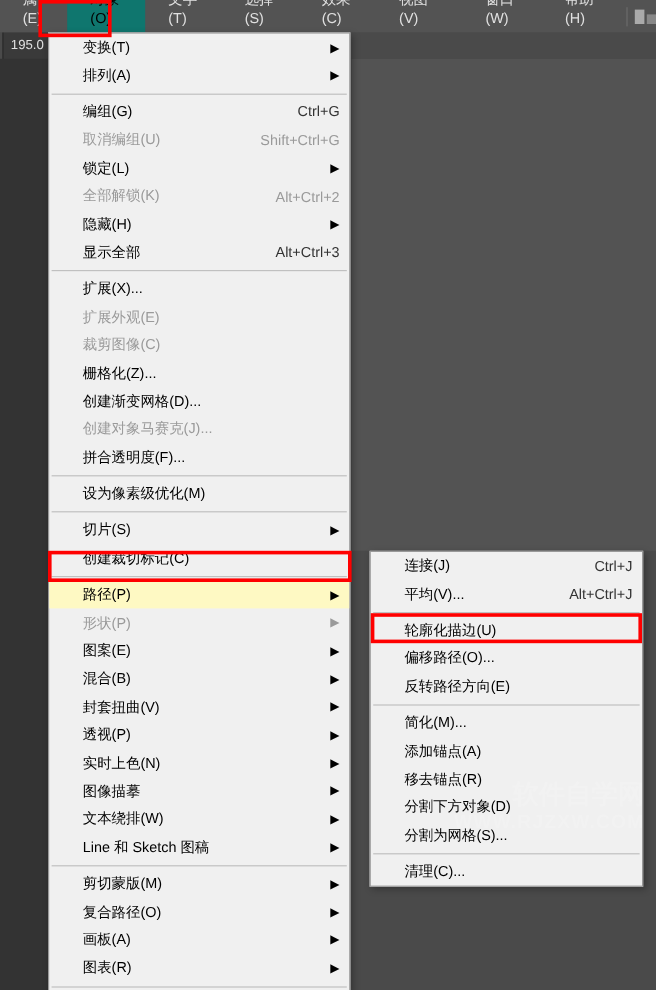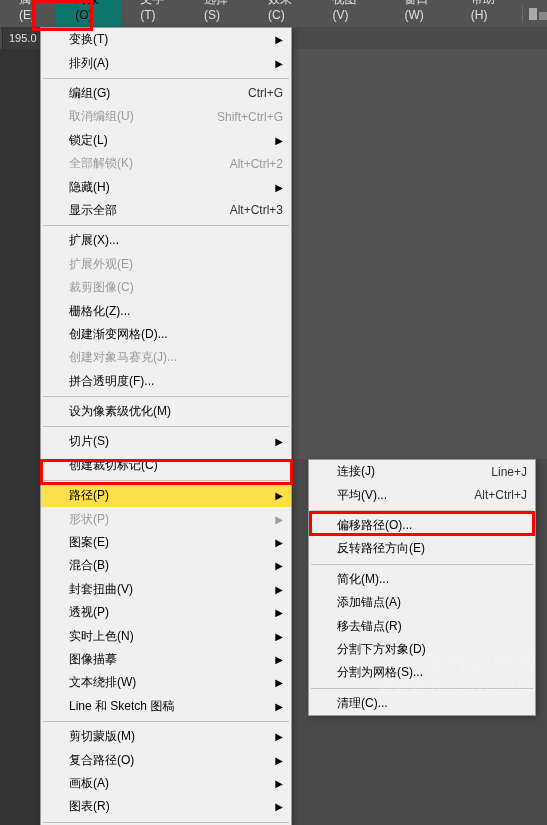--- a/index.html
+++ b/index.html
@@ -86,21 +86,21 @@
     .dd-item {
       display: flex;
       align-items: center;
       padding: 4px 8px 4px 28px;
       color: #000;
       cursor: default;
       position: relative;
       height: 23.4px;
     }
     .dd-item.disabled { color: #9a9a9a; }
-    .dd-item.highlighted { background: #fde047; }
+    .dd-item.highlighted { background: #fef9c3; }
     .dd-label { flex: 1; }
     .dd-shortcut { color: #333; font-size: 12px; margin-left: 20px; }
     .dd-item.disabled .dd-shortcut { color: #9a9a9a; }
     .dd-arrow {
       position: absolute;
       right: 8px;
       font-size: 10px;
     }
     .dd-sep {
       height: 1px;
@@ -308,27 +308,30 @@
     </div>
     <div class="dd-item">
       <span class="dd-label">图表(R)</span>
       <span class="dd-arrow">▶</span>
     </div>
     <div class="dd-sep"></div>
   </div>
 <div class="dropdown dd-sub" id="dd-sub">
     <div class="dd-item">
       <span class="dd-label">连接(J)</span>
-      <span class="dd-shortcut">Line+J</span>
+      <span class="dd-shortcut">Ctrl+J</span>
     </div>
     <div class="dd-item">
       <span class="dd-label">平均(V)...</span>
       <span class="dd-shortcut">Alt+Ctrl+J</span>
     </div>
     <div class="dd-sep"></div>
+    <div class="dd-item">
+      <span class="dd-label">轮廓化描边(U)</span>
+    </div>
     <div class="dd-item">
       <span class="dd-label">偏移路径(O)...</span>
     </div>
     <div class="dd-item">
       <span class="dd-label">反转路径方向(E)</span>
     </div>
     <div class="dd-sep"></div>
     <div class="dd-item">
       <span class="dd-label">简化(M)...</span>
     </div>

